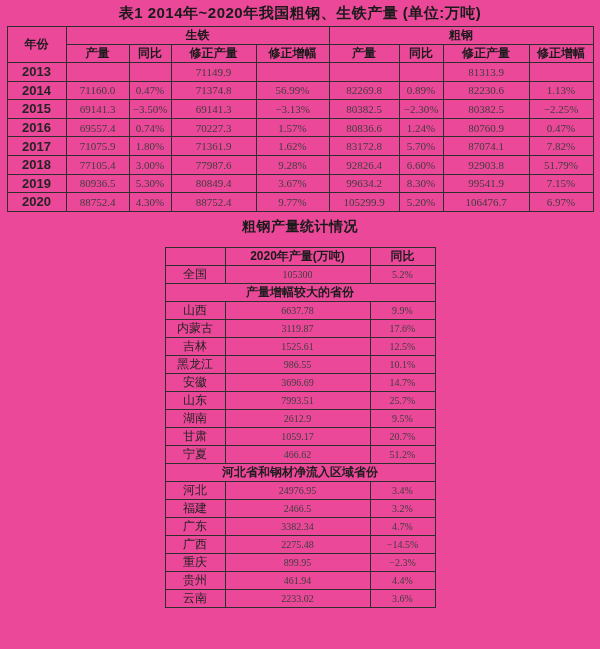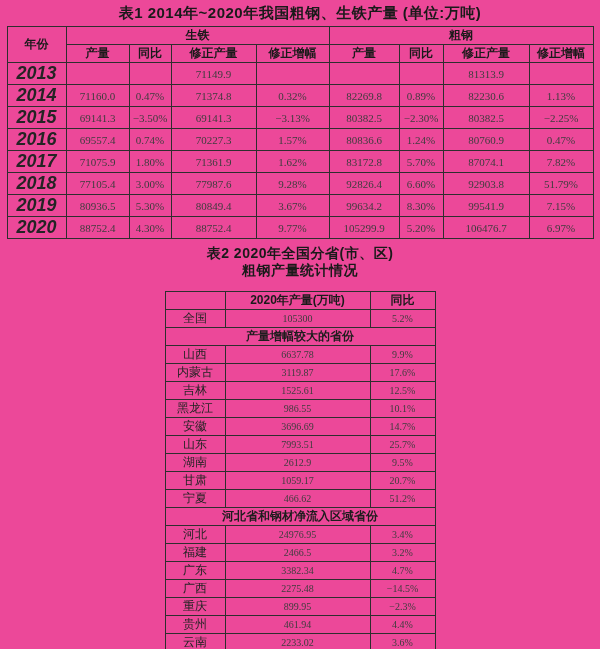--- a/index.html
+++ b/index.html
@@ -29,21 +29,21 @@
   .t1 th, .t1 td {
     border: 1px solid #2e2e2e;
     text-align: center;
     vertical-align: middle;
     padding: 0;
     overflow: hidden;
     white-space: nowrap;
   }
   .t1 thead th { font-size: 12px; font-weight: bold; height: 18px; }
   .t1 tbody td { height: 18.6px; }
-  .t1 td.year { font-size: 18px; font-weight: bold; color: #242424; font-style: italic; }
+  .t1 td.year { font-size: 13px; font-weight: bold; color: #242424; }
   .t1 td.num, .t2 td.num {
     font-family: "Liberation Serif", "DejaVu Serif", serif;
     font-size: 11px;
     color: #3d3d3d;
   }
   .t2-title {
     text-align: center;
     font-size: 14px;
     font-weight: bold;
     line-height: 17px;
@@ -115,21 +115,21 @@
           <td class="num"></td>
           <td class="num"></td>
           <td class="num">81313.9</td>
           <td class="num"></td>
         </tr>
         <tr>
           <td class="year">2014</td>
           <td class="num">71160.0</td>
           <td class="num">0.47%</td>
           <td class="num">71374.8</td>
-          <td class="num">0.32%</td>
+          <td class="num">56.99%</td>
           <td class="num">82269.8</td>
           <td class="num">0.89%</td>
           <td class="num">82230.6</td>
           <td class="num">1.13%</td>
         </tr>
         <tr>
           <td class="year">2015</td>
           <td class="num">69141.3</td>
           <td class="num">−3.50%</td>
           <td class="num">69141.3</td>
@@ -191,21 +191,20 @@
           <td class="num">9.77%</td>
           <td class="num">105299.9</td>
           <td class="num">5.20%</td>
           <td class="num">106476.7</td>
           <td class="num">6.97%</td>
         </tr>
       </tbody>
   </table>
 
   <div class="t2-title">
-    <div>表2 2020年全国分省(市、区)</div>
     <div>粗钢产量统计情况</div>
   </div>
 
   <table class="t2">
     <colgroup>
       <col style="width:60px">
         <col style="width:145px">
         <col style="width:65px">
     </colgroup>
     <thead>

